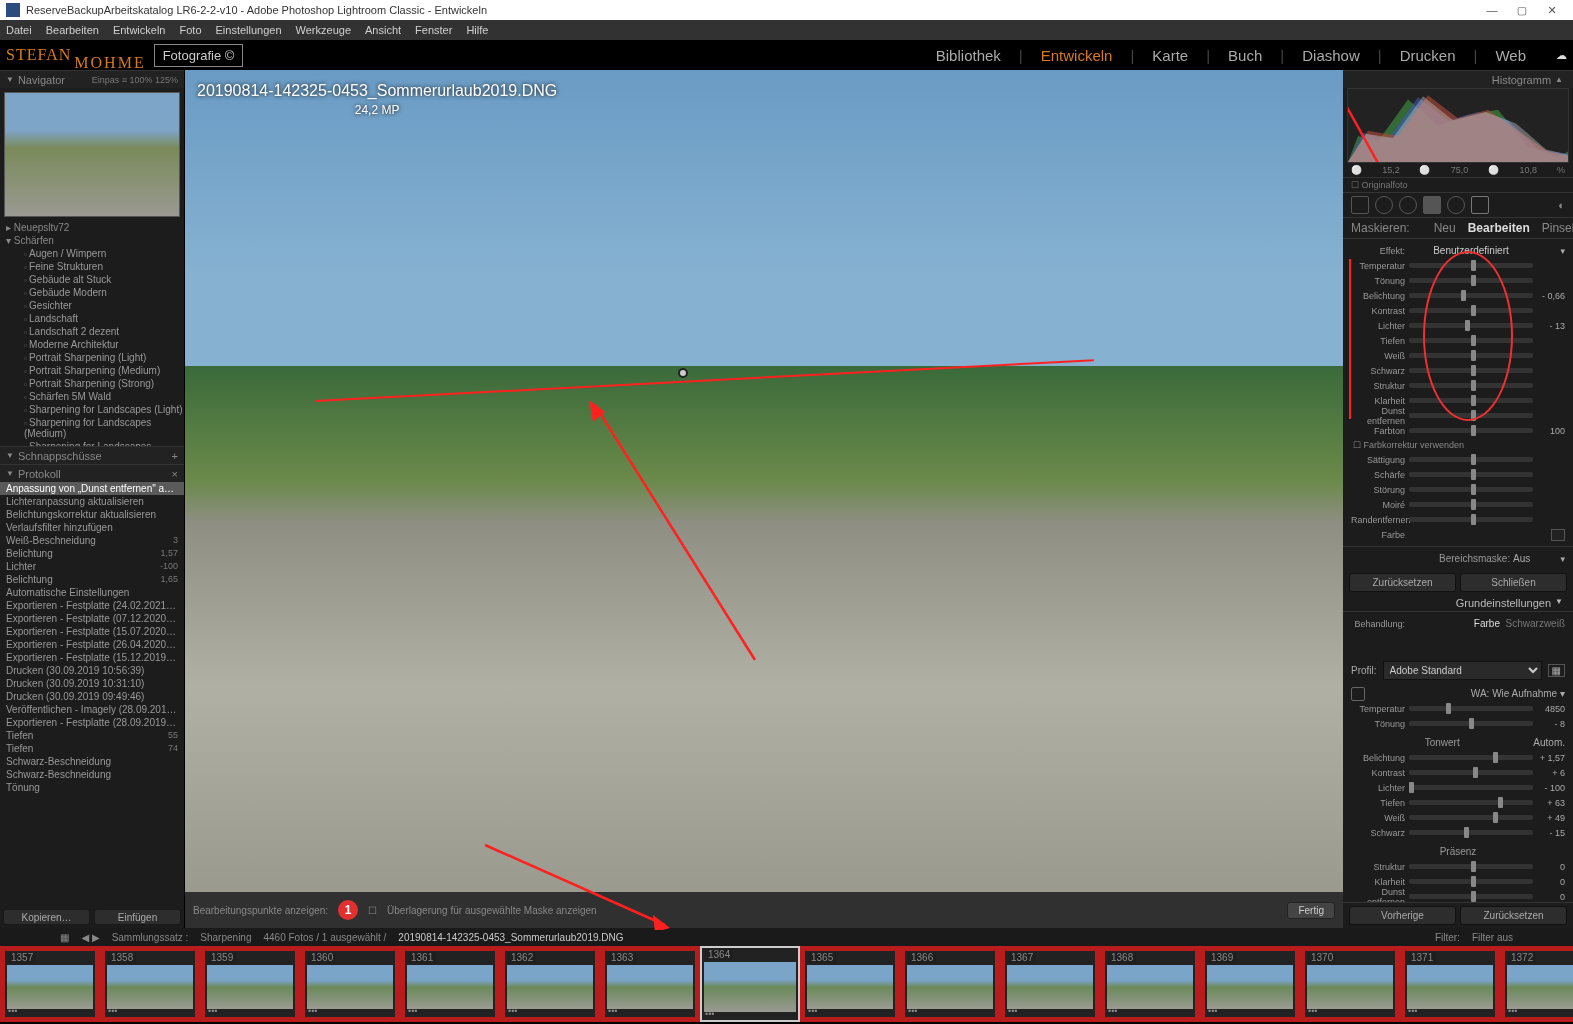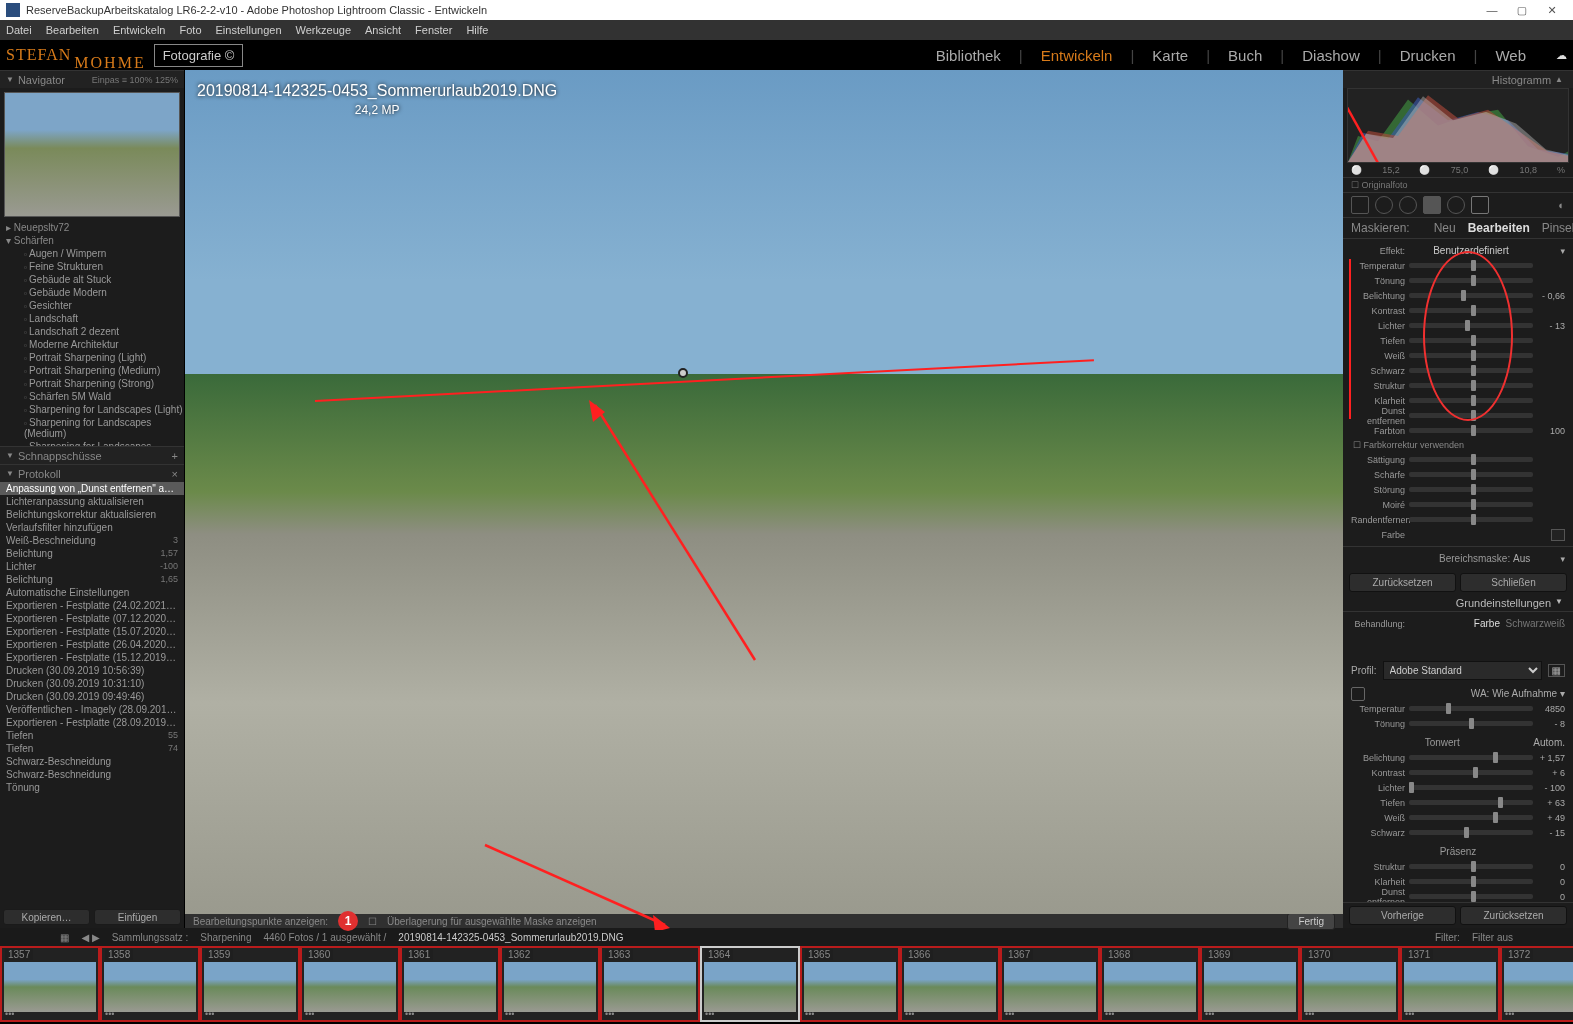--- a/index.html
+++ b/index.html
@@ -40,21 +40,21 @@
 .history-list .h-item .hv { color: #777; font-size: 9px; }
 .copy-paste-bar { height: 22px; display: flex; gap: 4px; padding: 3px; }
 .copy-paste-bar button { flex:1; background: #2d2d2d; border: 1px solid #1a1a1a; color: #aaa; font-size: 10px; border-radius: 3px; }
 
 .main-view { flex: 1; background: #2c2c2c; position: relative; display:flex; flex-direction:column;}
 .photo-canvas { flex:1; position: relative; margin: 0; overflow:hidden;}
 .photo-bg { position:absolute; inset:0; background: linear-gradient(to bottom, #6a9bc4 0%, #86b1d1 25%, #86b1d1 36%, #3a6a3a 36%, #6b8a4a 50%, #8e8e82 55%, #b0b0a4 75%, #9a9a8e 100%); }
 .photo-overlay-text { position: absolute; top: 10px; left: 12px; color: #fff; text-shadow: 0 0 4px #000; font-size: 14px; line-height: 1.4; }
 .photo-overlay-text .fn { font-size: 16px; font-weight: 500; }
 .red-line { position: absolute; background: #ff2020; height: 2px; }
-.toolbar-bottom { height: 14px; background: #303030; display: flex; align-items: center; padding: 0 8px; gap: 10px; font-size: 10px; color: #888; }
+.toolbar-bottom { height: 36px; background: #303030; display: flex; align-items: center; padding: 0 8px; gap: 10px; font-size: 10px; color: #888; }
 .toolbar-bottom .done-btn { margin-left:auto; background:#444; padding:2px 10px; border-radius:3px; color:#ccc; border:1px solid #222;}
 .red-badge { position:absolute; width:20px; height:20px; border-radius:50%; background:#e03030; color:#fff; display:flex; align-items:center; justify-content:center; font-weight:bold; font-size:12px; z-index:5;}
 
 .right-panel { width: 230px; background: #1c1c1c; display: flex; flex-direction: column; }
 .hist-canvas { height: 75px; margin: 0 4px; position: relative; border: 1px solid #333; background: linear-gradient(to right, #222, #222); overflow:hidden;}
 .hist-canvas svg { width:100%; height:100%; }
 .hist-labels { display:flex; justify-content:space-between; padding:2px 8px; font-size:9px; color:#777;}
 .tool-strip { height: 26px; display: flex; align-items: center; gap: 6px; padding: 0 8px; border-top:1px solid #333; border-bottom:1px solid #333;}
 .tool-strip .tool { width: 18px; height: 18px; border: 1px solid #555; border-radius: 50%; }
 .tool-strip .tool.rect { border-radius: 2px; background:#555; }
@@ -76,21 +76,21 @@
 .btn-row { display:flex; gap:4px; padding:3px 6px;}
 .btn-row button { flex:1; background:#2d2d2d; border:1px solid #111; color:#aaa; font-size:10px; padding:3px 0; border-radius:3px;}
 .profile-row { display:flex; align-items:center; padding:2px 8px; font-size:10px; gap:6px;margin-top:28px;}
 .profile-row select { flex:1; background:#2a2a2a; border:1px solid #111; color:#ccc; font-size:10px; padding:2px;}
 .wb-dropper { width:14px; height:14px; border:1px solid #666; border-radius:2px;}
 
 .info-strip { height: 18px; background: #1a1a1a; color: #888; font-size: 10px; display: flex; align-items: center; padding: 0 60px; gap: 12px; }
 .info-strip .flex{flex:1;}
 
 .filmstrip { height: 76px; background: #1e1e1e; display: flex; overflow: hidden; }
-.film-cell { width: 100px; min-width:100px; border: 2px solid #b91c1c; position: relative; background:#222;}
+.film-cell { width: 100px; min-width:100px; border: 5px solid #b91c1c; position: relative; background:#222;}
 .film-cell.sel { border: 2px solid #ccc; }
 .film-cell .idx { position: absolute; top: 1px; left: 3px; font-size: 10px; color: #888; background:rgba(30,30,30,0.7); padding:0 3px;}
 .film-cell .thumb { position:absolute; top:14px; left:2px; right:2px; bottom:8px; background: linear-gradient(to bottom, #7aa4c8 35%, #6a8a5a 50%, #9a9a92 100%); }
 .film-cell .dots { position:absolute; bottom:1px; left:3px; font-size:9px; color:#888;}
 
 .arrow-annot { position:absolute; pointer-events:none; z-index:8;}
 </style>
 </head>
 <body>
 

